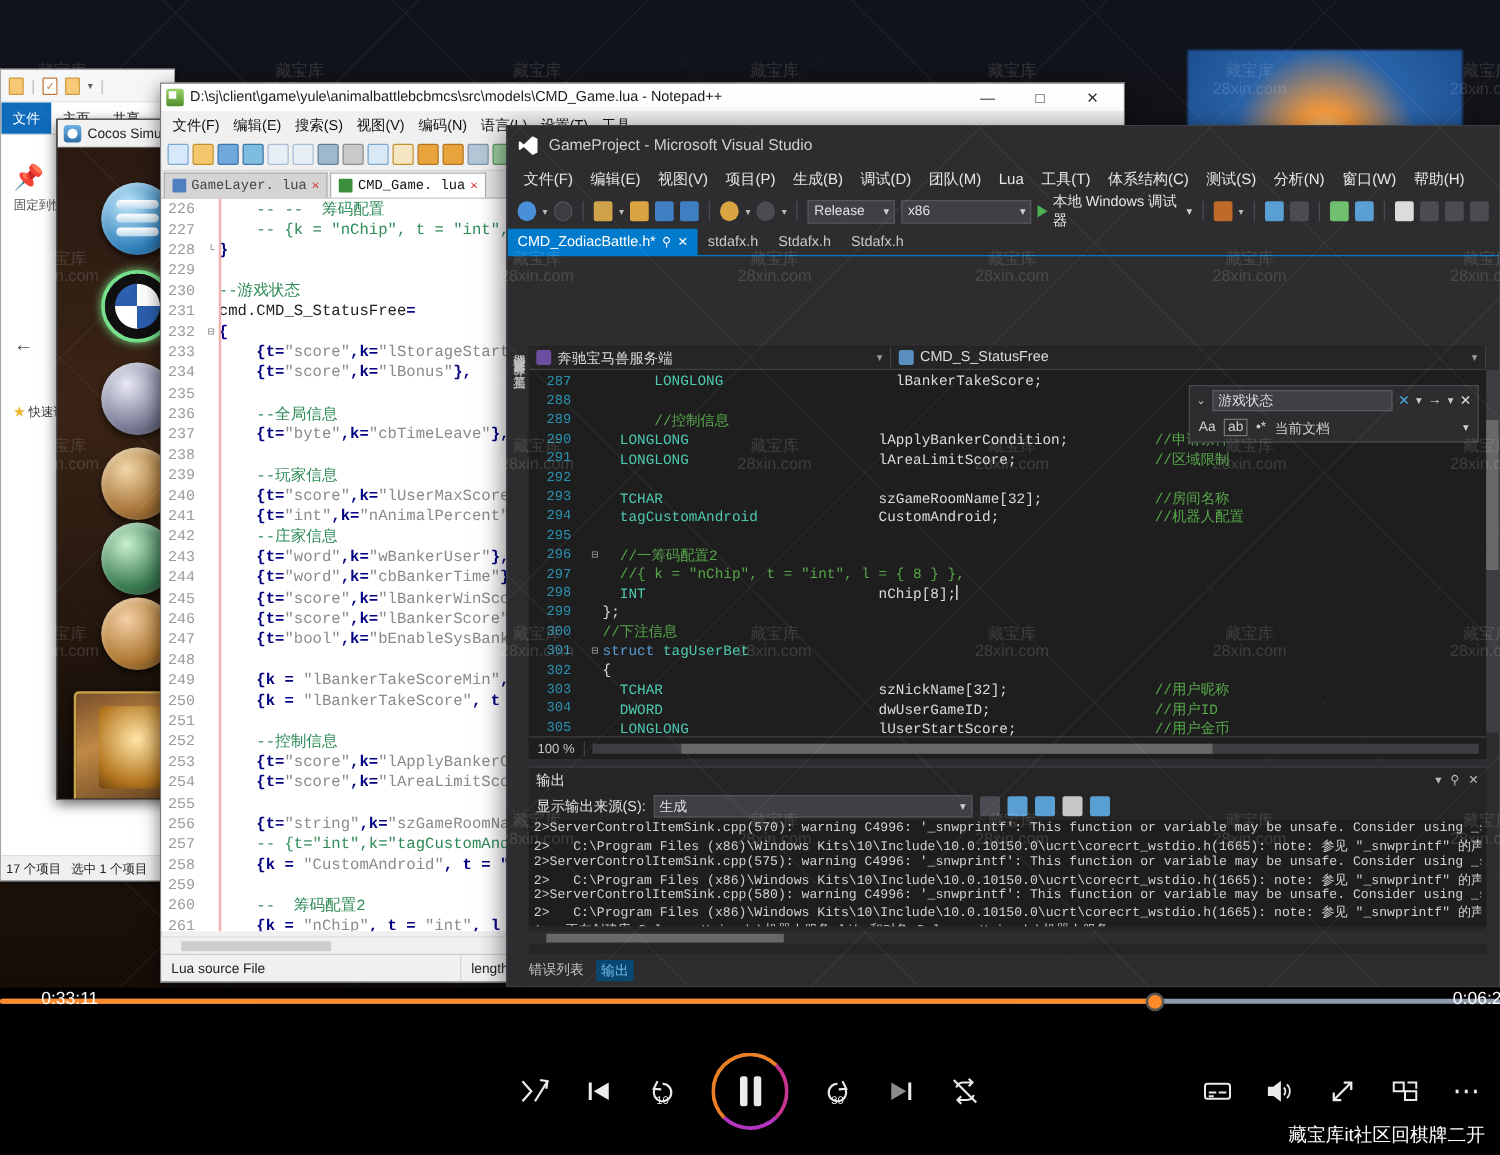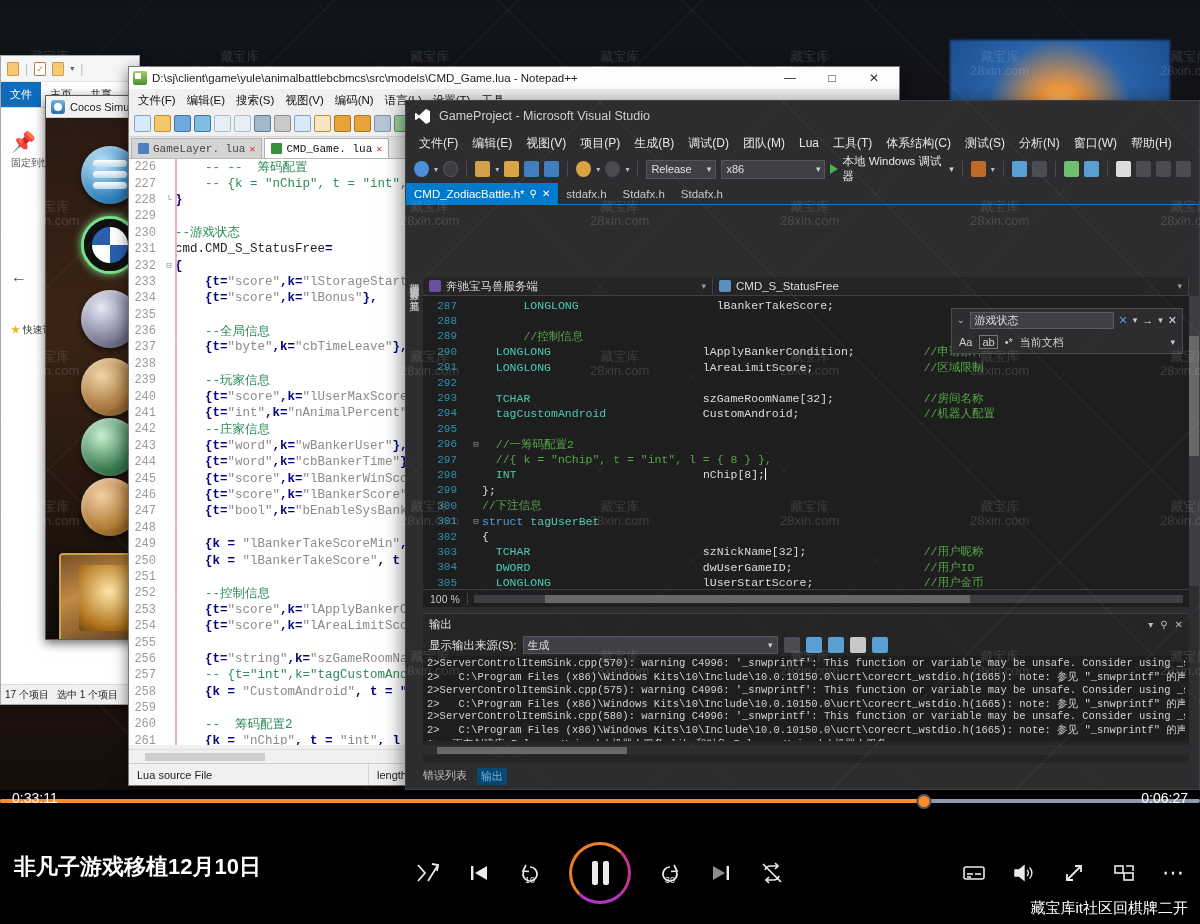--- a/index.html
+++ b/index.html
@@ -214,21 +214,21 @@
   .wm { position:absolute; color:rgba(255,255,255,.14); font-size:13px; text-align:center; line-height:14px;
         pointer-events:none; z-index:30; font-family:"Liberation Sans",sans-serif;}
   .wm b { display:block; font-size:13px; font-weight:normal;}
   .wmbig { position:absolute; right:8px; bottom:22px; color:#ffe600; font-weight:bold; font-size:26px;
       text-shadow:1px 1px 2px #000; z-index:31; white-space:nowrap;}
   .diag { position:absolute; inset:0; z-index:29; pointer-events:none;
       background-image:repeating-linear-gradient(45deg, rgba(255,255,255,.045) 0 1px, transparent 1px 130px),
                        repeating-linear-gradient(-45deg, rgba(255,255,255,.045) 0 1px, transparent 1px 130px); }
 
   
-  #player { position:absolute; left:0; top:790px; width:1200px; height:134px; background:#000; z-index:40;}
+  #player { position:absolute; left:0; top:790px; width:1200px; height:134px; background:#000; z-index:40;padding-left:21px;}
   .pl-seek { position:absolute; left:0; top:4px; width:1200px; height:14px; }
   .seek-line { position:absolute; left:0; top:5px; width:100%; height:4px; background:#8e9bad; border-radius:2px;}
   .seek-fill { position:absolute; left:0; top:5px; height:4px; background:#ff8a29; border-radius:2px; }
   .seek-knob { position:absolute; top:0; width:15px; height:15px; border-radius:50%; background:#ff8a29;
       border:2px solid #555; transform:translateX(-50%); }
   .pl-times { position:absolute; top:0px; width:100%; height:22px; }
   .t-left { position:absolute; left:12px; top:0; color:#fff; font-size:14px; }
   .t-right { position:absolute; right:12px; top:0; color:#fff; font-size:14px; }
   .pl-title { position:absolute; left:14px; top:62px; color:#fff; font-size:22px; font-weight:bold; }
   .pl-ctrls { position:absolute; left:0; top:48px; width:100%; height:70px; display:flex;
@@ -748,21 +748,20 @@
   <div id="player">
     <div class="pl-seek">
       <div class="seek-line"></div>
       <div class="seek-fill" id="seekfill" style="width: 77%;"></div>
       <div class="seek-knob" id="seekknob" style="left: 77%;"></div>
     </div>
     <div class="pl-times">
       <span class="t-left">0:33:11</span>
       <span class="t-right">0:06:27</span>
     </div>
-    <div class="pl-title">非凡子游戏移植12月10日</div>
     <div class="pl-ctrls">
       <span class="pbtn" style="font-size:24px">
         <svg width="26" height="26" viewBox="0 0 26 26" fill="none" stroke="#fff" stroke-width="1.8">
           <path d="M3 5 L10 13 L3 21"></path>
             <path d="M23 5 L13 21"></path>
             <path d="M17 4 L23 5 L22 11"></path>
         </svg>
       </span>
       <span class="pbtn">
         <svg width="24" height="24" viewBox="0 0 24 24" fill="#fff">

